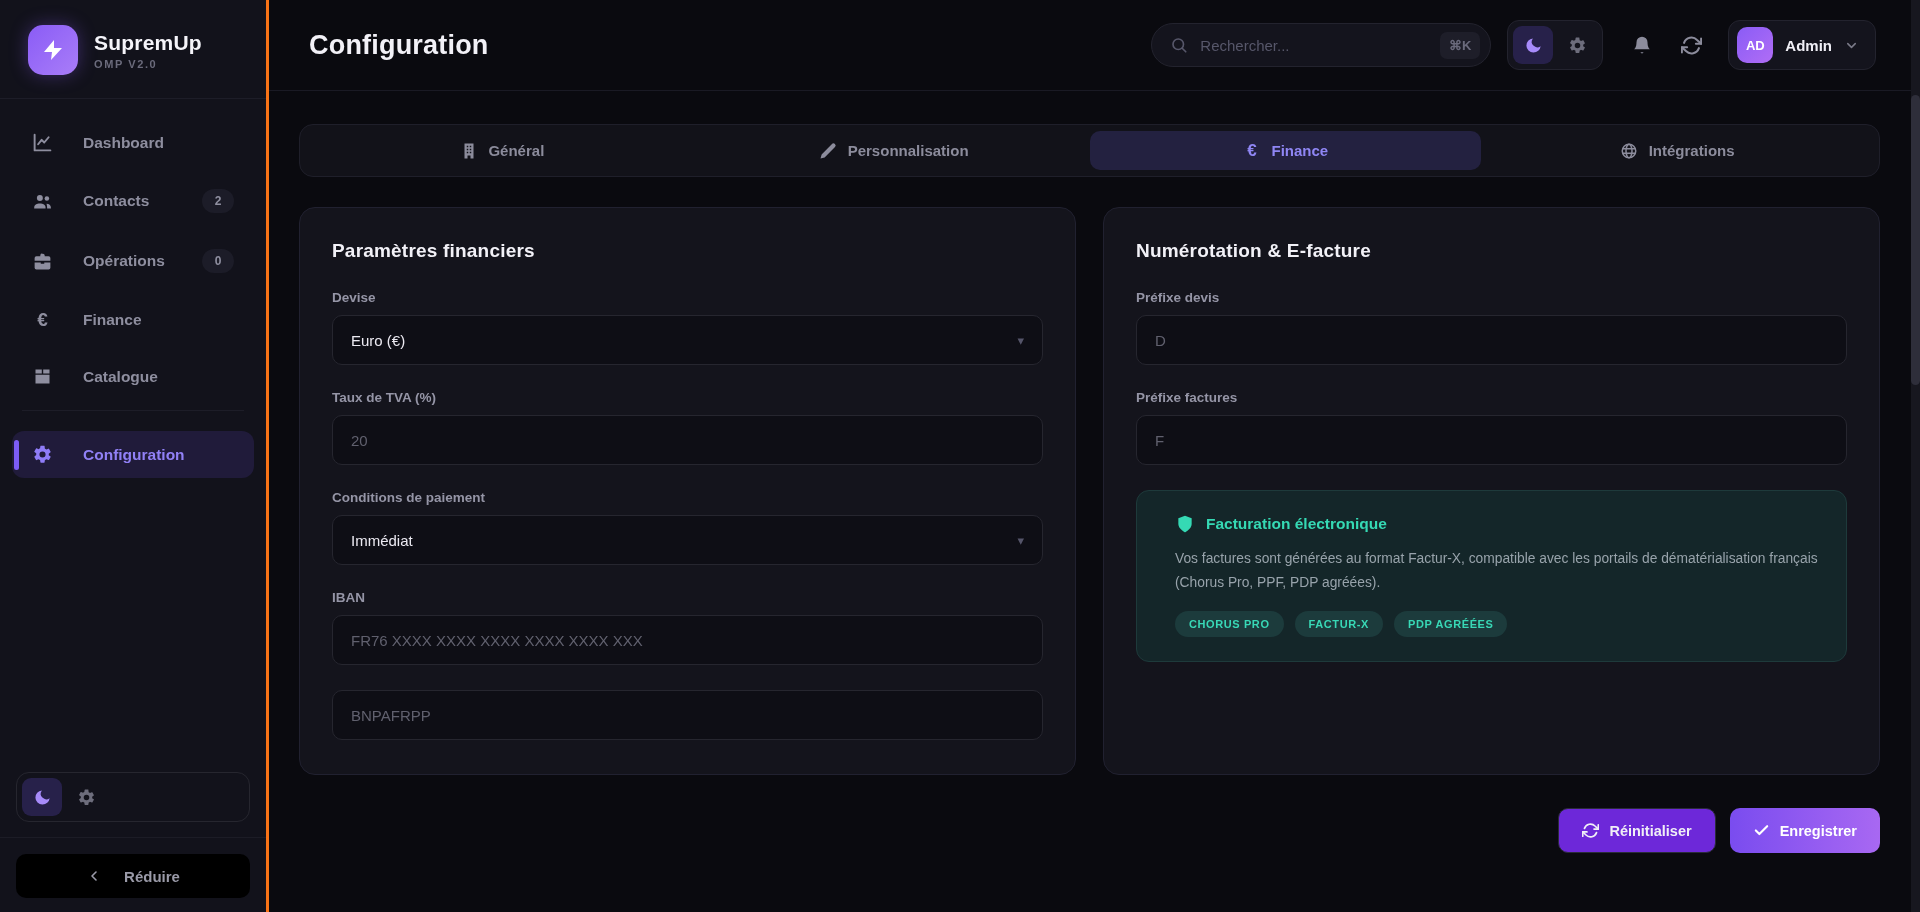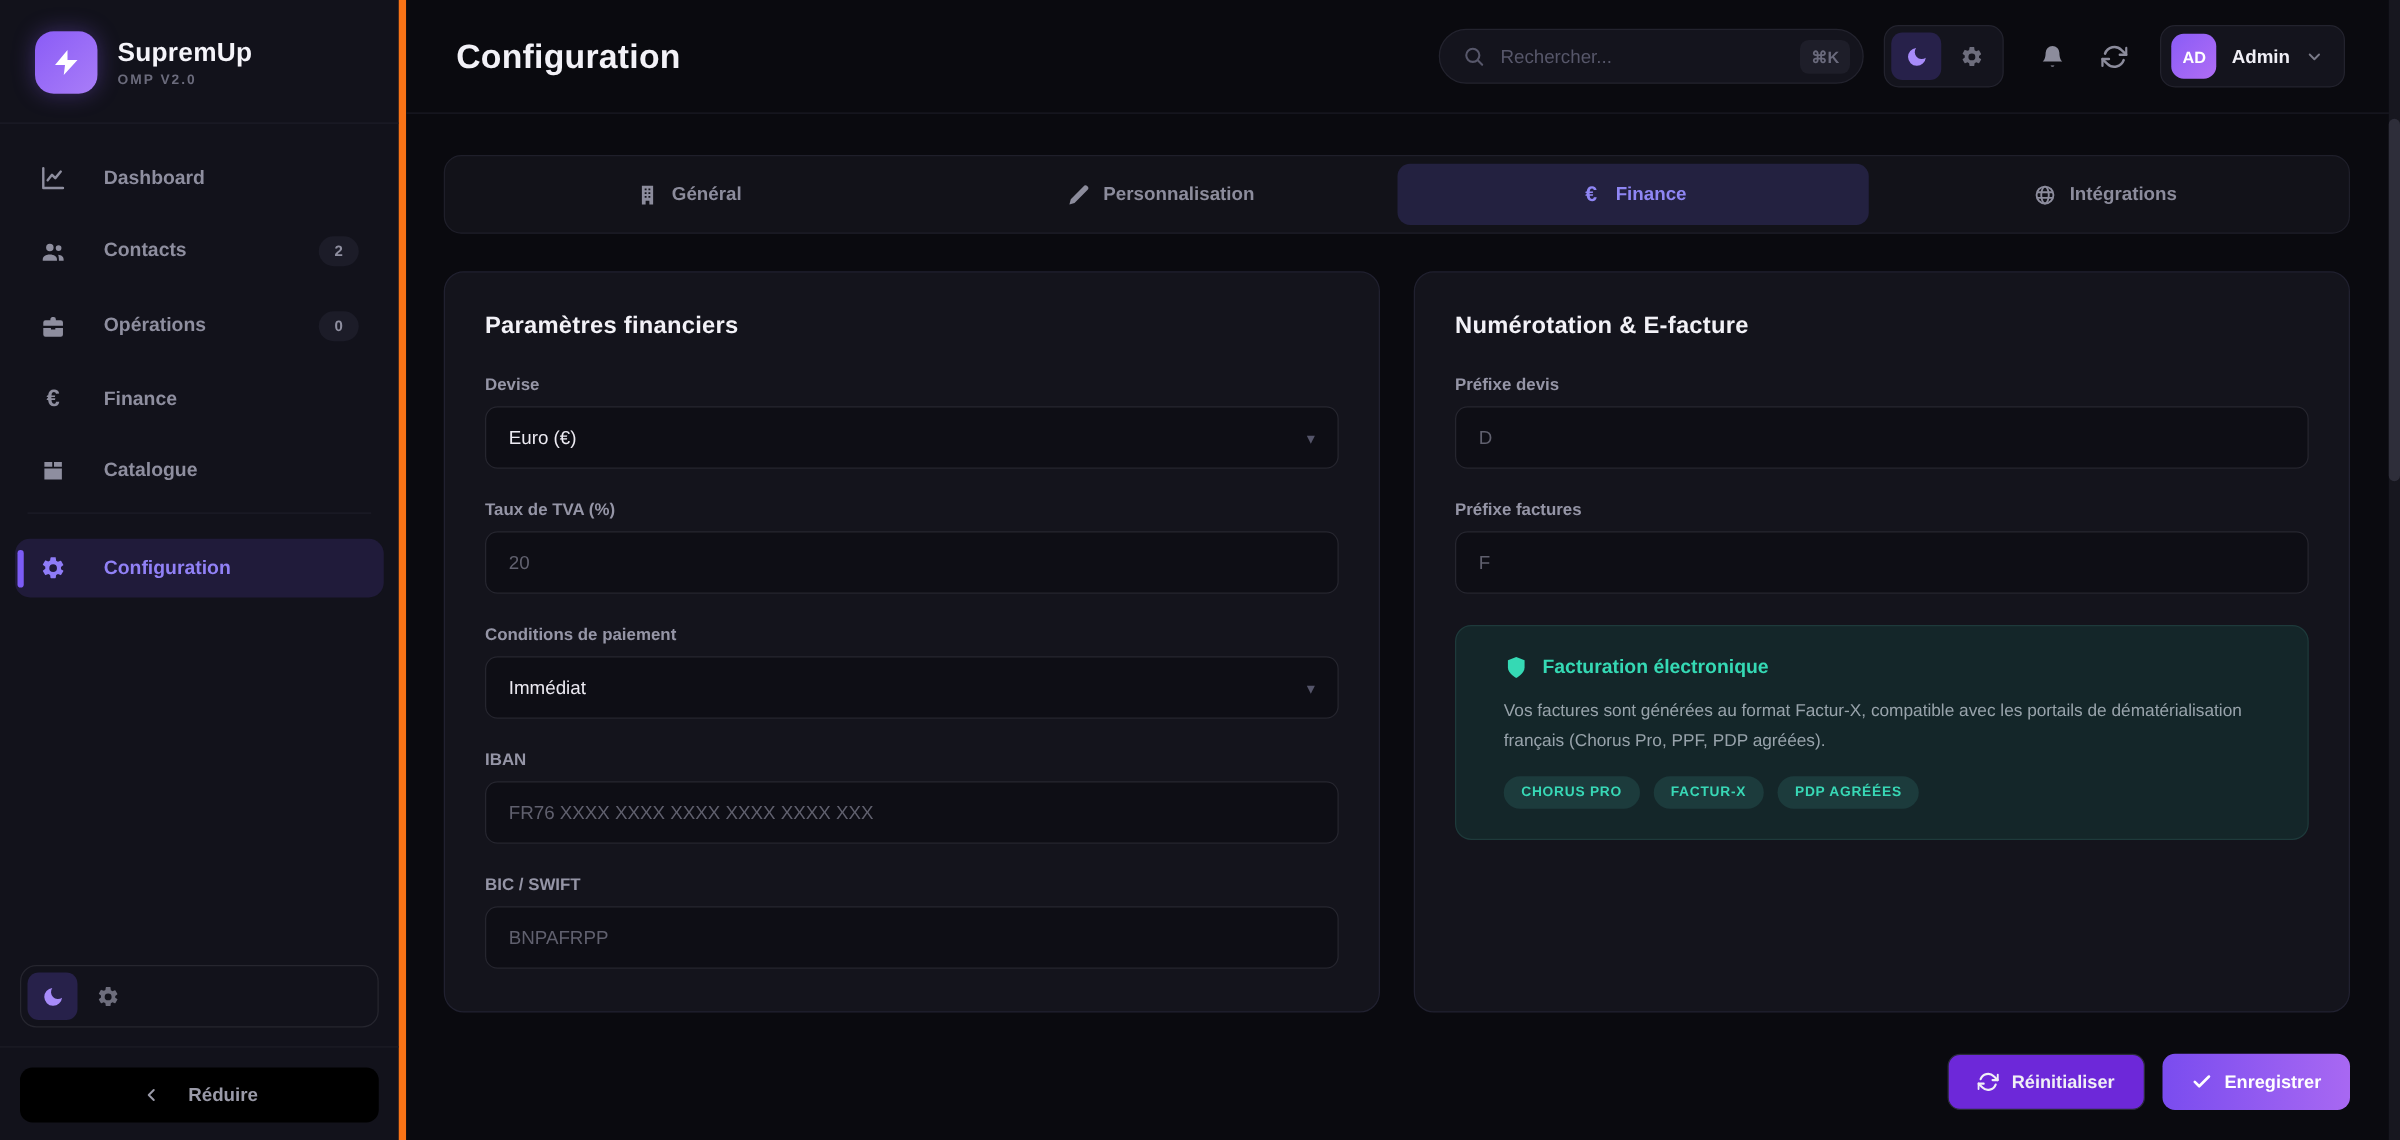--- a/index.html
+++ b/index.html
@@ -7,23 +7,23 @@
   body {
     font-family:"Liberation Sans", sans-serif;
     background:#0a0a0f;
     color:#ececf2;
     display:flex;
   }
   svg { display:block; }
 
   
   .sidebar {
-    width:325px; flex-shrink:0; height:100%;
+    width:269px; flex-shrink:0; height:100%;
     background:#12121b;
-    border-right:6px solid #f97316;
+    border-right:3px solid #f97316;
     display:flex; flex-direction:column;
   }
   .brand {
     display:flex; align-items:center; gap:16px;
     padding:25px 28px 23px 28px;
     border-bottom:1px solid #1d1d28;
   }
   .brand-logo {
     width:50px; height:50px; border-radius:15px;
     background:linear-gradient(135deg,#8a5cf6 0%,#a97df8 100%);
@@ -126,21 +126,21 @@
     display:flex; align-items:center; justify-content:center;
     font-size:13px; font-weight:800; color:#fff;
   }
   .user-name { font-size:15px; font-weight:800; color:#f0eff6; }
 
   
   .content { padding:33px 40px 0 30px; display:flex; flex-direction:column; flex:1; }
 
   .tabbar {
     display:flex; background:#121219; border:1px solid #1f1f2a;
-    border-radius:14px; padding:6px; height:63px;
+    border-radius:14px; padding:6px; height:53px;
   }
   .tab {
     flex:1; display:flex; align-items:center; justify-content:center; gap:10px;
     border-radius:10px; color:#8c8c9c; font-size:15px; font-weight:600; cursor:pointer;
   }
   .tab .tb-icon { width:19px; height:19px; display:flex; align-items:center; justify-content:center; }
   .tab.active { background:#232140; color:#8f86f4; }
 
   .cards { display:grid; grid-template-columns:1fr 1fr; gap:27px; margin-top:30px; }
   .card {
@@ -414,21 +414,20 @@
 
         <div class="field-label">Conditions de paiement</div>
         <div class="control select-control">
           <span>Immédiat</span>
           <span class="select-chevron">▾</span>
         </div>
 
         <div class="field-label">IBAN</div>
         <input class="control" type="text" placeholder="FR76 XXXX XXXX XXXX XXXX XXXX XXX" style="">
 
-        <div class="field-label">BIC / SWIFT</div>
         <input class="control" type="text" style="margin-bottom: 4px;" placeholder="BNPAFRPP">
       </section>
 
       <section class="card">
         <h2 class="card-title">Numérotation &amp; E-facture</h2>
 
         <div class="field-label">Préfixe devis</div>
         <input class="control" type="text" placeholder="D" style="">
 
         <div class="field-label">Préfixe factures</div>

